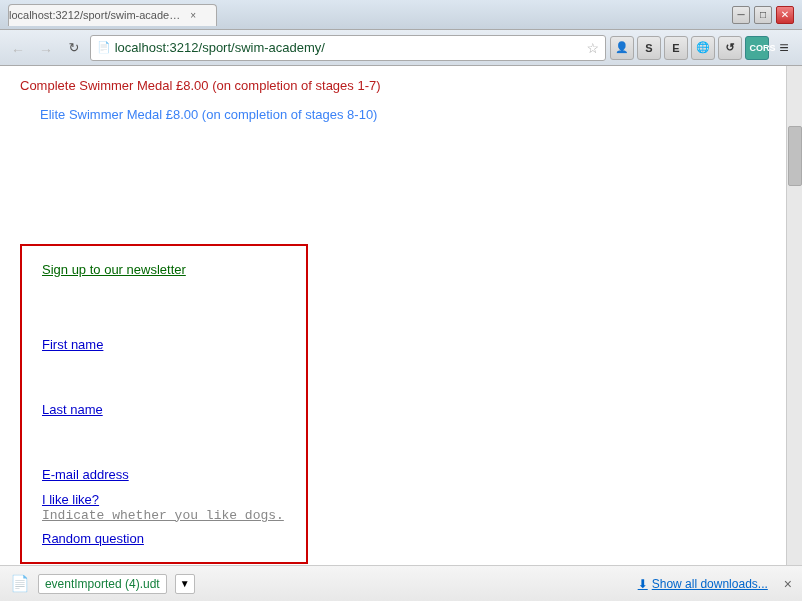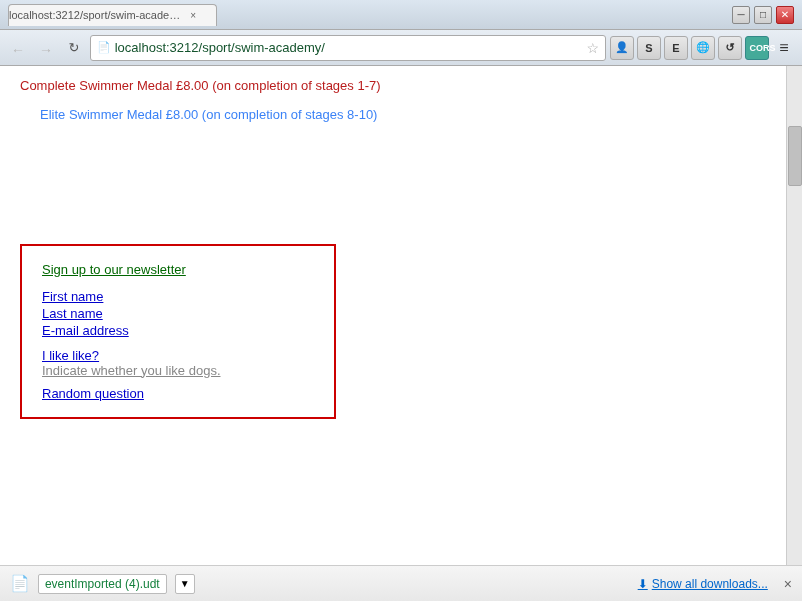--- a/index.html
+++ b/index.html
@@ -182,21 +182,21 @@
       margin-bottom: 8px;
     }
 
     .spacer { height: 100px; }
 
     
     .newsletter-box {
       border: 2px solid #cc0000;
       padding: 16px 20px;
       display: inline-block;
-      width: 316px;
+      width: 288px;
       margin-top: 10px;
     }
     .newsletter-title {
       color: #006600;
       text-decoration: underline;
       font-size: 13px;
       cursor: pointer;
       display: block;
       margin-bottom: 12px;
     }
@@ -204,23 +204,25 @@
       display: flex;
       flex-direction: column;
       gap: 2px;
       margin-bottom: 10px;
     }
     .field-link {
       color: #0000cc;
       text-decoration: underline;
       font-size: 13px;
       cursor: pointer;
+      margin-top: 48px;
     }
     .field-link.dimmed {
       color: #888;
+      font-family: Liberation Mono, monospace;
     }
     .field-group {
       margin-bottom: 8px;
     }
     .random-link {
       color: #0000cc;
       text-decoration: underline;
       font-size: 13px;
       cursor: pointer;
     }

